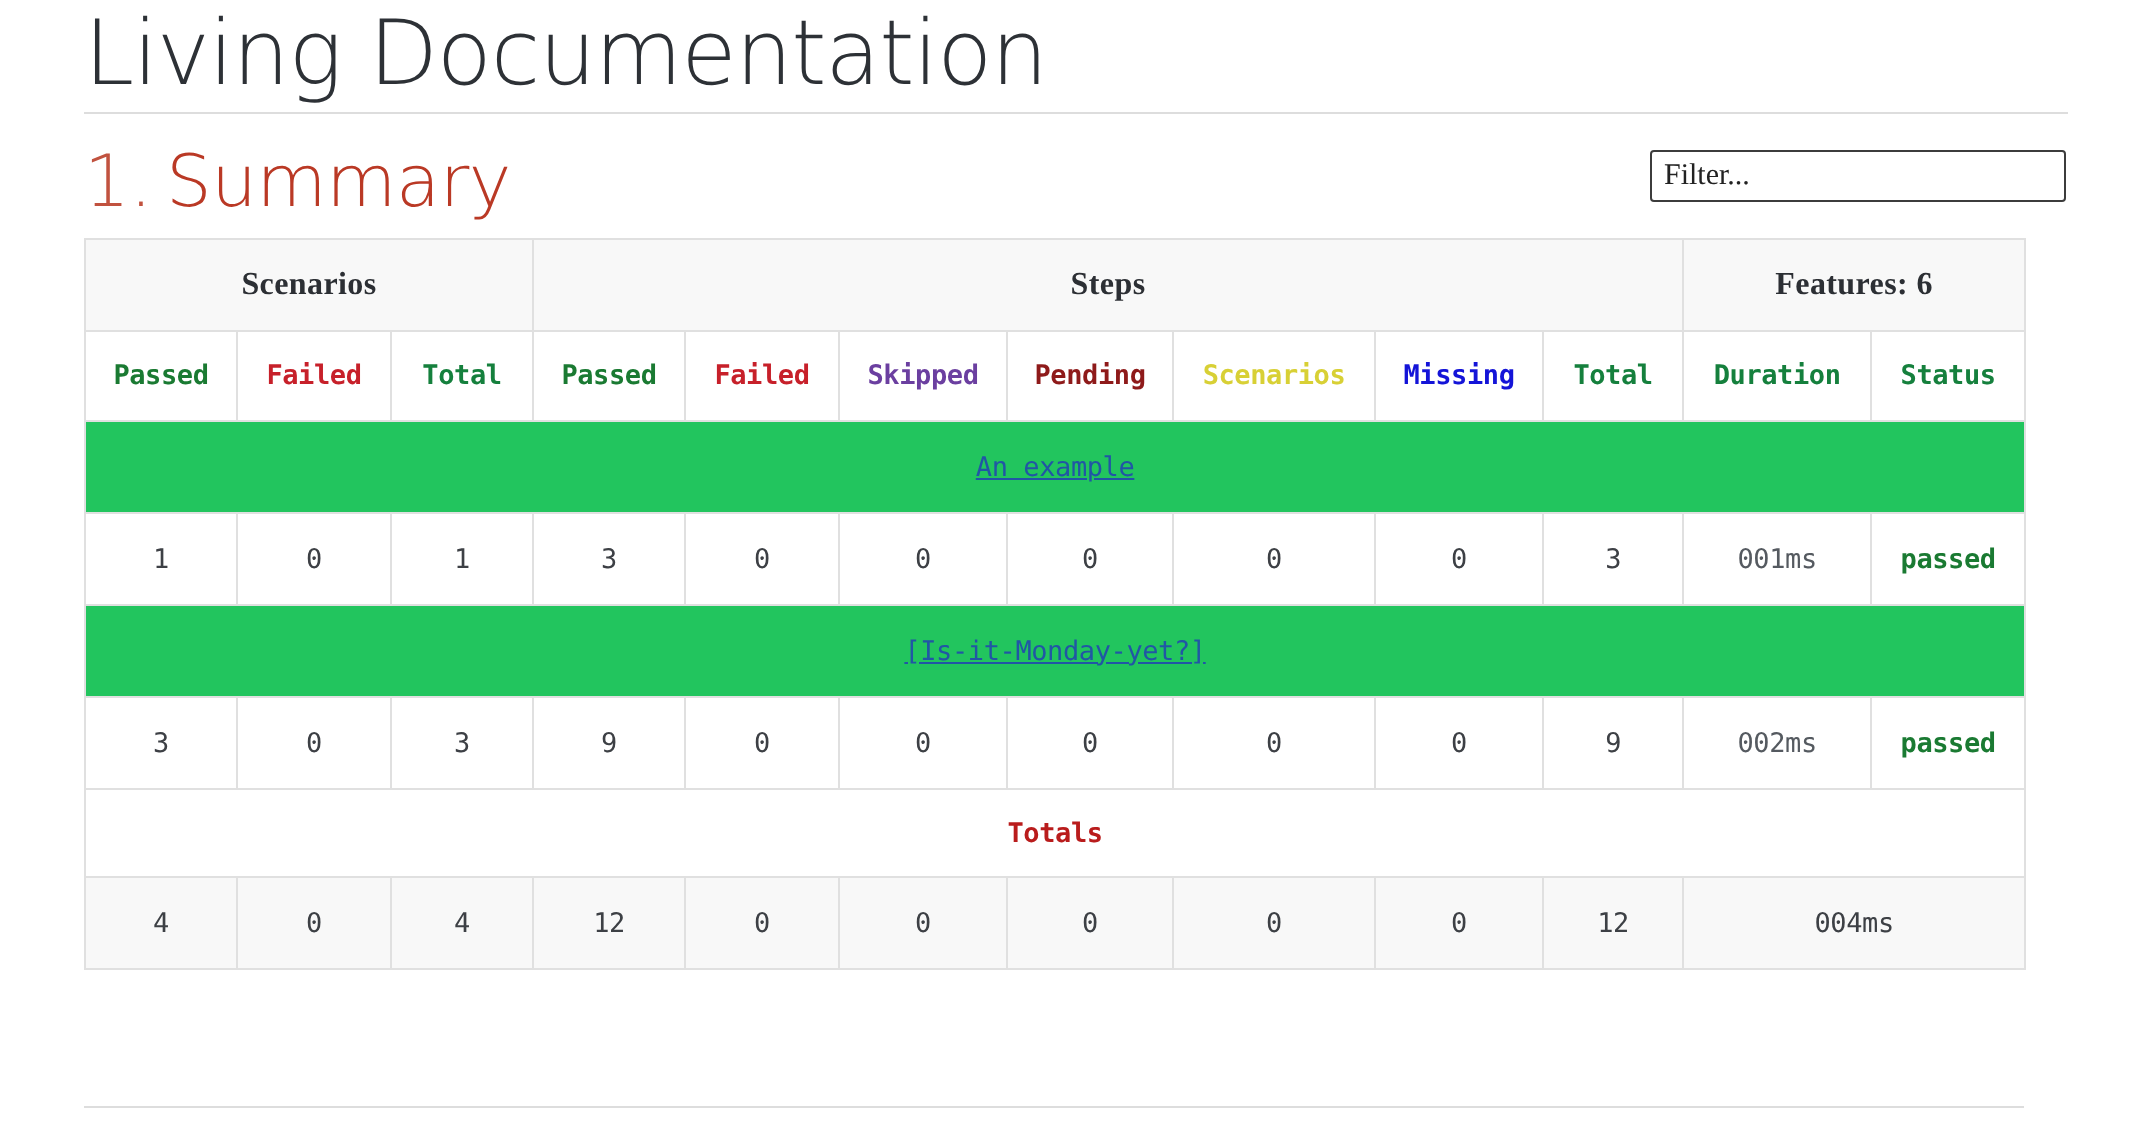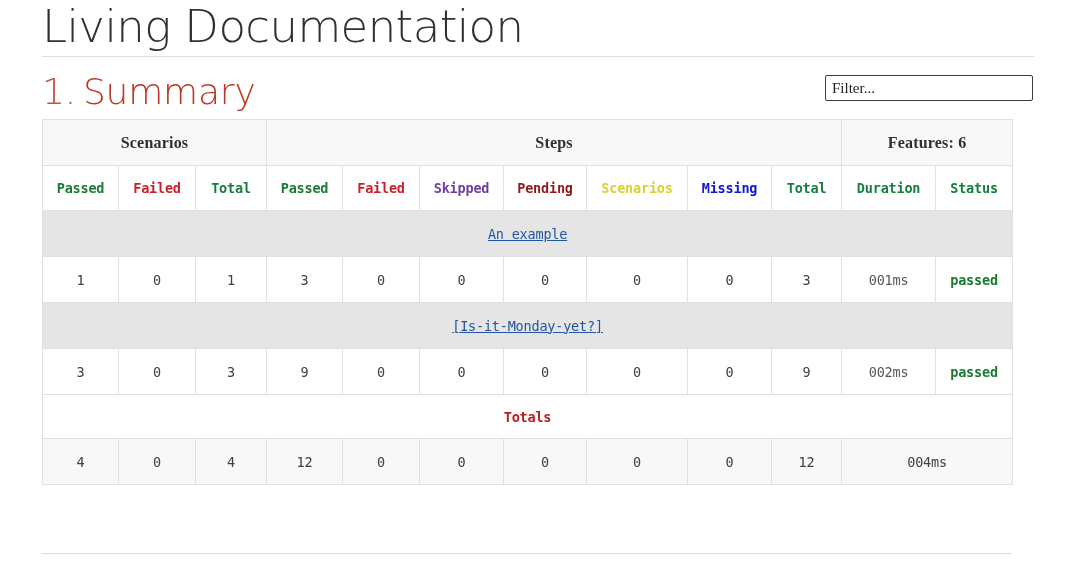--- a/index.html
+++ b/index.html
@@ -137,21 +137,21 @@
   .c-passed    { color: #1a7a32; }
   .c-failed    { color: #c7202a; }
   .c-skipped   { color: #6b3fa0; }
   .c-pending   { color: #8e1a1a; }
   .c-undefined { color: #d8d035; }
   .c-missing   { color: #1414d8; }
 
   
   .feature-row td {
     height: 45px;
-    background: #e5e5e5;
+    background: #22c55e;
   }
   .feature-link {
     font-family: "DejaVu Sans Mono", "Liberation Mono", monospace;
     font-size: 13.5px;
     color: #2156a5;
     text-decoration: underline;
     cursor: pointer;
     letter-spacing: -0.2px;
   }
 

